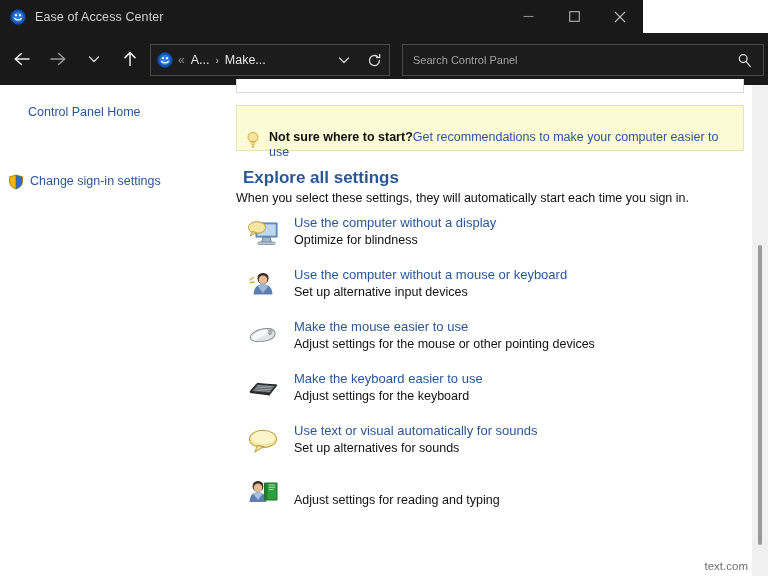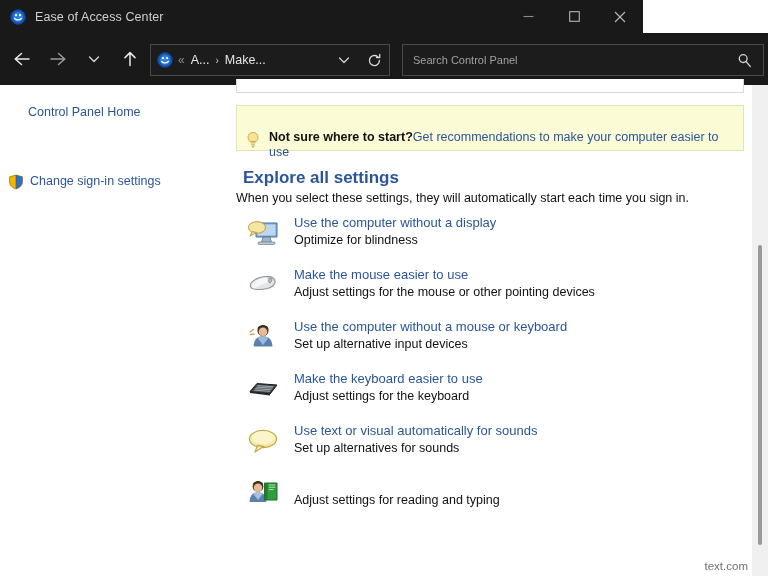--- a/index.html
+++ b/index.html
@@ -412,43 +412,43 @@
             </svg>
           </span>
           <span class="slink">Use the computer without a display</span>
           <span class="sdesc">Optimize for blindness</span>
         </div>
 
 
         <div class="srow">
           <span class="sicon">
             <svg width="34" height="34" viewBox="0 0 34 34">
-              <path d="M8 20 C4.5 20 3 16.5 5.5 13.5 C9 9.4 17 7 23 7.6 C28.5 8.2 30.5 12 28 15.6 C25.5 19.2 17 21.6 8 20 Z" fill="#e3e5e6" stroke="#8d9396" stroke-width="1.1"></path>
-              <path d="M9 19.4 C6 19 5.2 16.4 7.3 14 C10.5 10.4 17 8.4 22 8.8 L20.5 14 C16 15.2 11.5 17.2 9 19.4 Z" fill="#f6f7f8"></path>
-              <path d="M21.6 8.5 C24 10 24.6 12.2 23.2 14.3" stroke="#9aa0a3" stroke-width="1" fill="none"></path>
-              <ellipse cx="24.3" cy="11.4" rx="1.5" ry="2.3" fill="#b8bdc0" stroke="#7d8488" stroke-width="0.7" transform="rotate(18 24.3 11.4)"></ellipse>
-            </svg>
-          </span>
-          <span class="slink">Make the mouse easier to use</span>
-          <span class="sdesc">Adjust settings for the mouse or other pointing devices</span>
-        </div>
-
-        <div class="srow">
-          <span class="sicon">
-            <svg width="34" height="34" viewBox="0 0 34 34">
               <circle cx="17" cy="9.5" r="5.6" fill="#4a3528"></circle>
               <circle cx="17" cy="10.8" r="4.3" fill="#e8bb96"></circle>
               <path d="M11.6 8 Q17 3.5 22.4 8 Q22.4 5 17 4.3 Q11.6 5 11.6 8 Z" fill="#3a291d"></path>
               <path d="M17 15.2 C11 15.2 7.6 19 7.6 25.5 L26.4 25.5 C26.4 19 23 15.2 17 15.2 Z" fill="#5d7fb0"></path>
               <path d="M17 15.2 C14.6 15.2 12.9 16 11.7 17.2 L17 24 L22.3 17.2 C21.1 16 19.4 15.2 17 15.2 Z" fill="#9fb8d8"></path>
               <path d="M4 11 L7.4 8.5 M4.2 13.6 L8 13" stroke="#c9a24a" stroke-width="1.3" stroke-linecap="round"></path>
             </svg>
           </span>
           <span class="slink">Use the computer without a mouse or keyboard</span>
           <span class="sdesc">Set up alternative input devices</span>
+        </div>
+
+        <div class="srow">
+          <span class="sicon">
+            <svg width="34" height="34" viewBox="0 0 34 34">
+              <path d="M8 20 C4.5 20 3 16.5 5.5 13.5 C9 9.4 17 7 23 7.6 C28.5 8.2 30.5 12 28 15.6 C25.5 19.2 17 21.6 8 20 Z" fill="#e3e5e6" stroke="#8d9396" stroke-width="1.1"></path>
+              <path d="M9 19.4 C6 19 5.2 16.4 7.3 14 C10.5 10.4 17 8.4 22 8.8 L20.5 14 C16 15.2 11.5 17.2 9 19.4 Z" fill="#f6f7f8"></path>
+              <path d="M21.6 8.5 C24 10 24.6 12.2 23.2 14.3" stroke="#9aa0a3" stroke-width="1" fill="none"></path>
+              <ellipse cx="24.3" cy="11.4" rx="1.5" ry="2.3" fill="#b8bdc0" stroke="#7d8488" stroke-width="0.7" transform="rotate(18 24.3 11.4)"></ellipse>
+            </svg>
+          </span>
+          <span class="slink">Make the mouse easier to use</span>
+          <span class="sdesc">Adjust settings for the mouse or other pointing devices</span>
         </div>
 
         <div class="srow">
           <span class="sicon">
             <svg width="34" height="34" viewBox="0 0 34 34">
               <path d="M4 18.5 L11 10.5 L31 12 L24 21 Z" fill="#2e3236" stroke="#1b1e20" stroke-width="1"></path>
               <path d="M5.4 18.2 L11.6 11.4 L29.4 12.8 L23.2 19.8 Z" fill="#4a5056"></path>
               <g stroke="#c8ced3" stroke-width="0.7">
                 <line x1="11.4" y1="12.6" x2="27.6" y2="13.8"></line>
                 <line x1="10.4" y1="14.1" x2="26.4" y2="15.2"></line>

